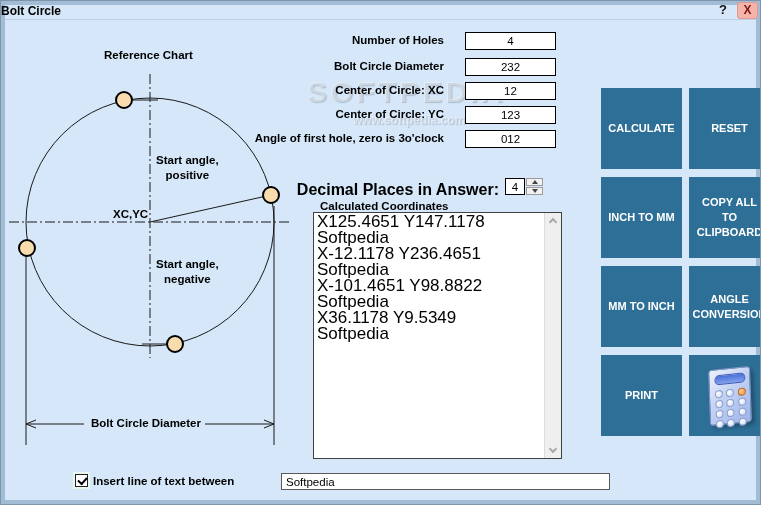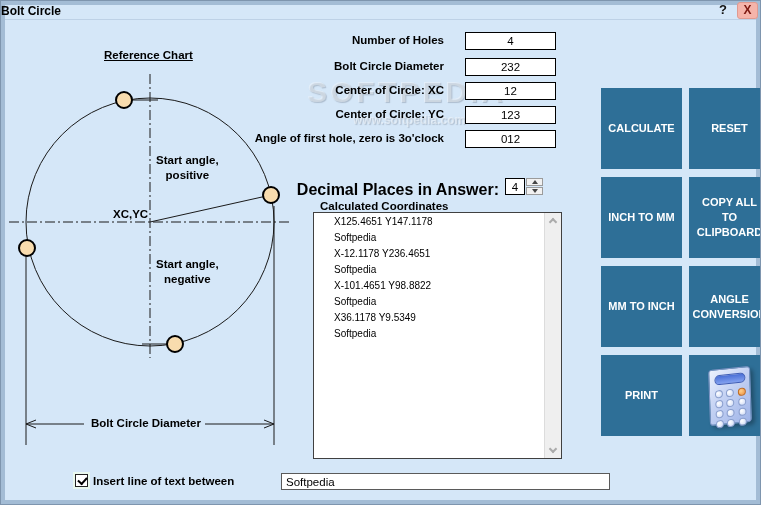--- a/index.html
+++ b/index.html
@@ -70,21 +70,21 @@
   .tri-up { width:0; height:0; border-left:3px solid transparent; border-right:3px solid transparent; border-bottom:4px solid #444; }
   .tri-down { width:0; height:0; border-left:3px solid transparent; border-right:3px solid transparent; border-top:4px solid #444; }
 
   .coords-label { position:absolute; left:319px; top:199px; font-size:11.5px; font-weight:bold;text-align:right; }
   .coords-box {
     position:absolute; left:312px; top:211px; width:249px; height:247px;
     background:#fff; border:1px solid #404040;
   }
   .coords-text {
     position:absolute; left:0; top:0; right:17px; bottom:0;
-    font-size:10px; line-height:16px; color:#000; padding:1px 0 0 20px;
+    font-size:17px; line-height:16px; color:#000; padding:1px 0 0 3px;
     white-space:pre-line; overflow:hidden;
   }
   .coords-scrollbar {
     position:absolute; right:0; top:0; bottom:0; width:17px; background:#EFEFEF;
     border-left:1px solid #DCDCDC; cursor:default;
   }
   .chev { position:absolute; left:5px; width:6px; height:6px; }
   .chev-up { top:6px; border-left:2px solid #ABABAB; border-top:2px solid #ABABAB; transform:rotate(45deg); }
   .chev-down { bottom:6px; border-left:2px solid #ABABAB; border-top:2px solid #ABABAB; transform:rotate(225deg); }
 
@@ -157,21 +157,21 @@
       <path d="M263 419 L273 423 L263 427"></path>
     </g>
     <g stroke="#000" stroke-width="2" fill="#F8DCAE">
       <circle cx="123" cy="99" r="8"></circle>
       <circle cx="270" cy="194" r="8"></circle>
       <circle cx="26" cy="247" r="8"></circle>
       <circle cx="174" cy="343" r="8"></circle>
     </g>
   </svg>
 
-  <div class="lbl" style="left:103px; top:48px;text-decoration:underline;">Reference Chart</div>
+  <div class="lbl" style="left:103px; top:48px;">Reference Chart</div>
   <div class="lbl two-line" style="left:155px; top:152px;">Start angle,
 positive</div>
   <div class="lbl" style="left:112px; top:207px;">XC,YC</div>
   <div class="lbl two-line" style="left:155px; top:256px;">Start angle,
 negative</div>
   <div class="lbl" style="left:85px; top:416px; width:120px; text-align:center;">Bolt Circle Diameter</div>
 
   <div class="field-label" style="top:33px;">Number of Holes</div>
   <input class="field-box" style="top: 31px;" value="4">
 

